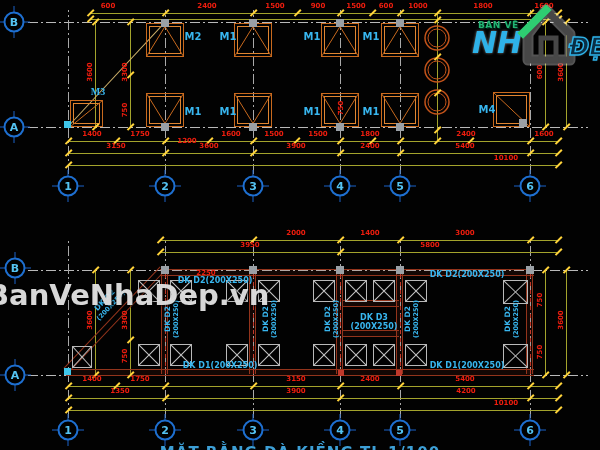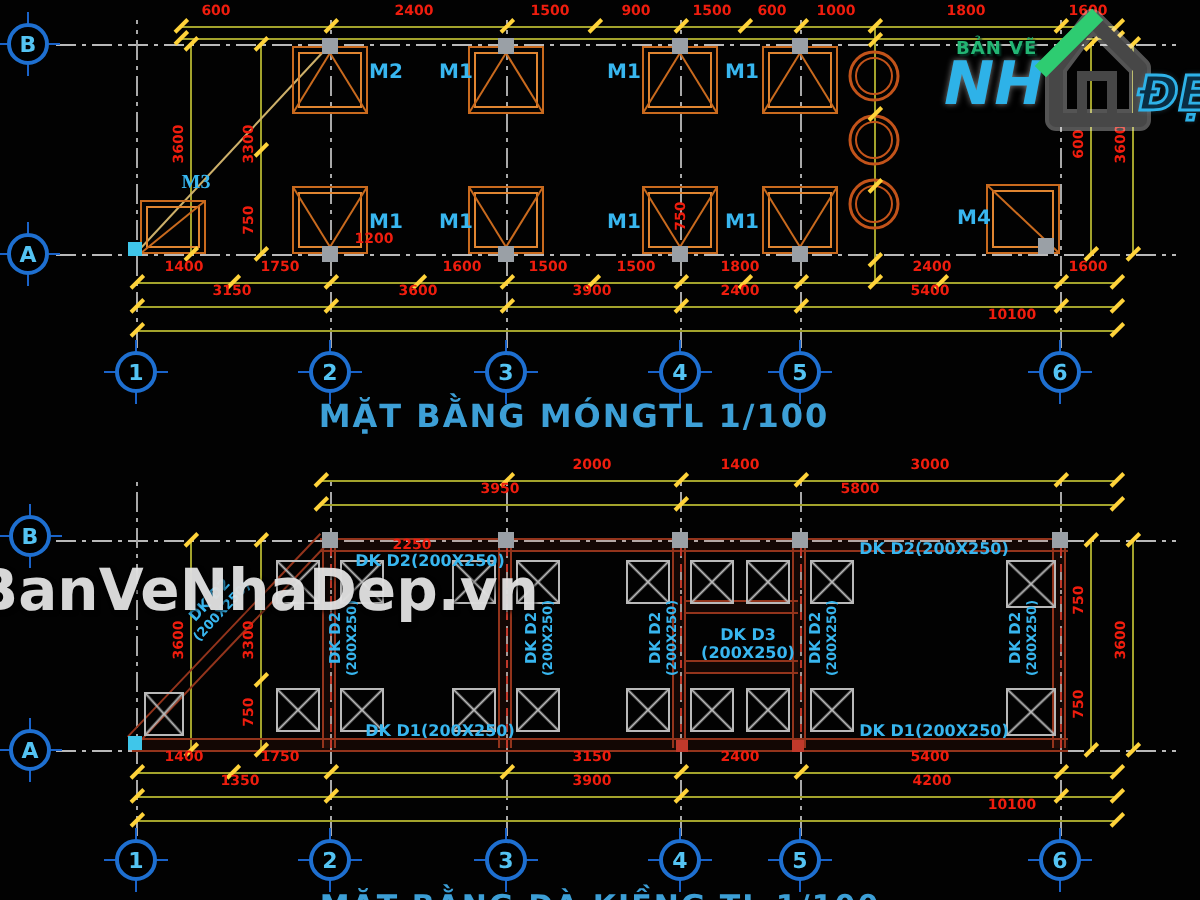--- a/index.html
+++ b/index.html
@@ -49,21 +49,20 @@
   #logo .dep{position:absolute;left:101px;top:31px;font-size:24px;font-weight:bold;font-style:italic;
        line-height:1;color:#0a2e44;-webkit-text-stroke:1.4px #2eb2e8;
        text-shadow:0 0 3px rgba(120,210,250,.35);}
   #logo .house{position:absolute;left:48px;top:0px;}
 </style>
 </head>
 <body>
 
 <div id="cad">
   <div id="watermark">BanVeNhaDep.vn</div>
-  <div id="title-top">MẶT BẰNG MÓNGTL 1/100</div>
   <div id="title-bottom">MẶT BẰNG ĐÀ KIỀNG TL 1/100</div>
   <div id="logo">
     <span class="badge">BẢN VẼ</span>
     <span class="nh">NH</span>
     <span class="house">
       <svg width="60" height="64" viewBox="0 0 60 64">
         <path d="M30 6 L54 30 L54 56 L12 56 L12 30 Z" fill="none" stroke="#ededed" stroke-width="11" stroke-linejoin="round" opacity="0.35"></path>
         <path d="M30 6 L54 30 L54 56 L12 56 L12 30 Z" fill="none" stroke="#474747" stroke-width="7" stroke-linejoin="round"></path>
         <line x1="7" y1="29" x2="30" y2="6" stroke="#2ecc71" stroke-width="8" stroke-linecap="square"></line>
         <rect x="25" y="34" width="15" height="22" fill="none" stroke="#474747" stroke-width="5"></rect>
@@ -190,21 +189,21 @@
     <div class="rt" style="left: 207px; top: 6px; transform: translate(-50%, -50%);">2400</div>
     <div class="rt" style="left: 275px; top: 6px; transform: translate(-50%, -50%);">1500</div>
     <div class="rt" style="left: 318px; top: 6px; transform: translate(-50%, -50%);">900</div>
     <div class="rt" style="left: 356px; top: 6px; transform: translate(-50%, -50%);">1500</div>
     <div class="rt" style="left: 386px; top: 6px; transform: translate(-50%, -50%);">600</div>
     <div class="rt" style="left: 418px; top: 6px; transform: translate(-50%, -50%);">1000</div>
     <div class="rt" style="left: 483px; top: 6px; transform: translate(-50%, -50%);">1800</div>
     <div class="rt" style="left: 544px; top: 6px; transform: translate(-50%, -50%);">1600</div>
     <div class="rt" style="left: 92px; top: 134px; transform: translate(-50%, -50%);">1400</div>
     <div class="rt" style="left: 140px; top: 134px; transform: translate(-50%, -50%);">1750</div>
-    <div class="rt" style="left: 187px; top: 120px; transform: translate(-50%, -50%);">1200</div>
+    <div class="rt" style="left: 187px; top: 141px; transform: translate(-50%, -50%);">1200</div>
     <div class="rt" style="left: 231px; top: 134px; transform: translate(-50%, -50%);">1600</div>
     <div class="rt" style="left: 274px; top: 134px; transform: translate(-50%, -50%);">1500</div>
     <div class="rt" style="left: 318px; top: 134px; transform: translate(-50%, -50%);">1500</div>
     <div class="rt" style="left: 370px; top: 134px; transform: translate(-50%, -50%);">1800</div>
     <div class="rt" style="left: 466px; top: 134px; transform: translate(-50%, -50%);">2400</div>
     <div class="rt" style="left: 544px; top: 134px; transform: translate(-50%, -50%);">1600</div>
     <div class="rt" style="left: 116px; top: 146px; transform: translate(-50%, -50%);">3150</div>
     <div class="rt" style="left: 209px; top: 146px; transform: translate(-50%, -50%);">3600</div>
     <div class="rt" style="left: 296px; top: 146px; transform: translate(-50%, -50%);">3900</div>
     <div class="rt" style="left: 370px; top: 146px; transform: translate(-50%, -50%);">2400</div>

